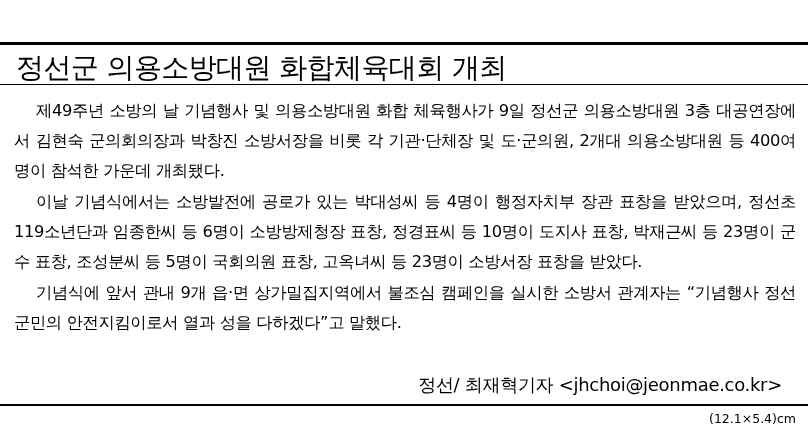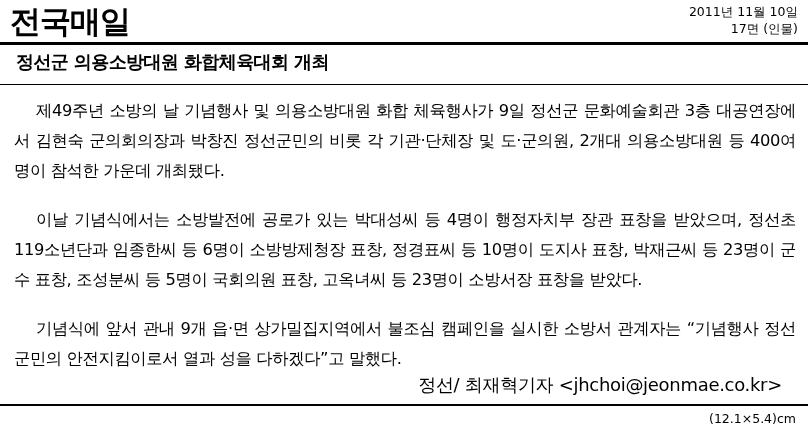--- a/index.html
+++ b/index.html
@@ -58,25 +58,25 @@
     background: #000000;
   }
   .rule-top    { top: 42px;  height: 3px; }
   .rule-head   { top: 84px;  height: 1px; }
   .rule-bottom { top: 404px; height: 2px; }
 
   
   .headline {
     position: absolute;
     left: 16px;
-    top: 46px;
+    top: 52px;
     width: 770px;
     font-family: "DejaVu Sans", "Liberation Sans", sans-serif;
-    font-weight: bold;
-    font-size: 18px;
+    font-weight: normal;
+    font-size: 28px;
     letter-spacing: -0.6px;
     line-height: 32px;
     white-space: nowrap;
   }
 
   
   .article {
     position: absolute;
     left: 14px;
     top: 96px;
@@ -85,21 +85,21 @@
   .para {
     margin: 0 0 0 0;
     font-family: "DejaVu Sans", "Liberation Sans", sans-serif;
     font-size: 16.3px;
     line-height: 30px;
     letter-spacing: -0.35px;
     text-align: justify;
     text-justify: inter-character;
     text-indent: 22px;
   }
-  .para + .para { margin-top: 19px; }
+  .para + .para { margin-top: 1px; }
 
   
   .byline {
     position: absolute;
     right: 26px;
     top: 372px;
     font-family: "DejaVu Sans", "Liberation Sans", sans-serif;
     font-size: 18px;
     line-height: 26px;
     letter-spacing: -0.3px;
@@ -115,36 +115,29 @@
     font-size: 12.5px;
     line-height: 18px;
     white-space: nowrap;
   }
 </style>
 </head>
 <body>
 
 <div id="page">
 
-  <div class="masthead">
-    <div class="masthead-title">전국매일</div>
-    <div class="masthead-meta">
-      <div>2011년 11월 10일</div>
-      <div>17면 (인물)</div>
-    </div>
-  </div>
 
   <div class="rule rule-top"></div>
 
   <div class="headline">정선군 의용소방대원 화합체육대회 개최</div>
 
   <div class="rule rule-head"></div>
 
   <div class="article">
-    <p class="para">제49주년 소방의 날 기념행사 및 의용소방대원 화합 체육행사가 9일 정선군 문화예술회관 3층 대공연장에서 김현숙 군의회의장과 박창진 정선군민의 비롯 각 기관·단체장 및 도·군의원, 2개대 의용소방대원 등 400여명이 참석한 가운데 개최됐다.</p>
+    <p class="para">제49주년 소방의 날 기념행사 및 의용소방대원 화합 체육행사가 9일 정선군 의용소방대원 3층 대공연장에서 김현숙 군의회의장과 박창진 소방서장을 비롯 각 기관·단체장 및 도·군의원, 2개대 의용소방대원 등 400여명이 참석한 가운데 개최됐다.</p>
     <p class="para">이날 기념식에서는 소방발전에 공로가 있는 박대성씨 등 4명이 행정자치부 장관 표창을 받았으며, 정선초 119소년단과 임종한씨 등 6명이 소방방제청장 표창, 정경표씨 등 10명이 도지사 표창, 박재근씨 등 23명이 군수 표창, 조성분씨 등 5명이 국회의원 표창, 고옥녀씨 등 23명이 소방서장 표창을 받았다.</p>
     <p class="para">기념식에 앞서 관내 9개 읍·면 상가밀집지역에서 불조심 캠페인을 실시한 소방서 관계자는 “기념행사 정선군민의 안전지킴이로서 열과 성을 다하겠다”고 말했다.</p>
   </div>
 
   <div class="byline">정선/ 최재혁기자 &lt;jhchoi@jeonmae.co.kr&gt;</div>
 
   <div class="rule rule-bottom"></div>
 
   <div class="size-note">(12.1×5.4)cm</div>
 

